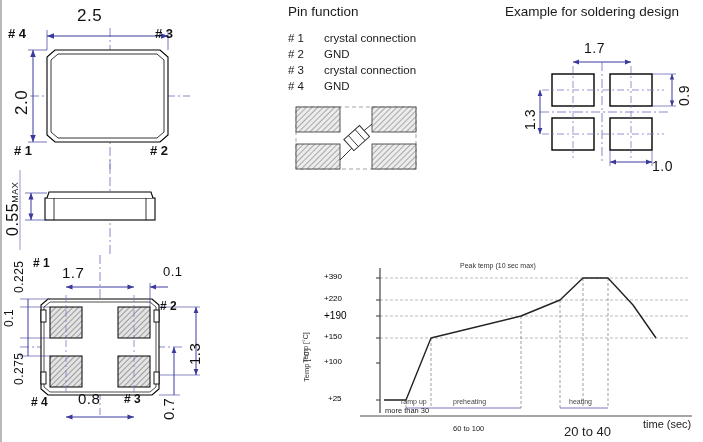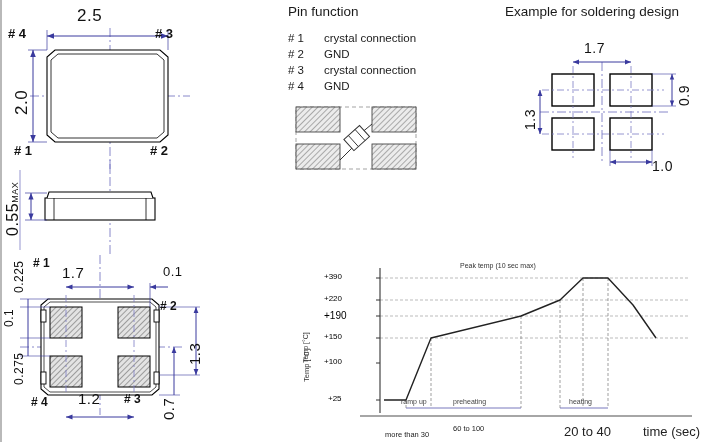--- a/index.html
+++ b/index.html
@@ -180,21 +180,21 @@
     <div class="abs dim-txt" style="left:62px;top:9px;font-size:15px;">1.7</div>
     <div class="abs dim-txt" style="left:163px;top:9px;font-size:13px;">0.1</div>
 
     <div class="abs dim-txt rot90" style="left:12px;top:38px;font-size:12px;">0.225</div>
     <div class="abs dim-txt rot90" style="left:2px;top:72px;font-size:12px;">0.1</div>
     <div class="abs dim-txt rot90" style="left:12px;top:130px;font-size:12px;">0.275</div>
 
     <div class="abs dim-txt rot90" style="left:186px;top:110px;font-size:15px;">1.3</div>
     <div class="abs dim-txt rot90" style="left:160px;top:165px;font-size:15px;">0.7</div>
 
-    <div class="abs dim-txt" style="left:78px;top:135px;font-size:15px;">1.2</div>
+    <div class="abs dim-txt" style="left:78px;top:135px;font-size:15px;">0.8</div>
 
     <div class="abs pinlbl" style="left:33px;top:1px;font-size:12px;"># 1</div>
     <div class="abs pinlbl" style="left:160px;top:44px;font-size:12px;"># 2</div>
     <div class="abs pinlbl" style="left:31px;top:140px;font-size:12px;"># 4</div>
     <div class="abs pinlbl" style="left:124px;top:137px;font-size:12px;"># 3</div>
   </div>
 
   <div class="abs" style="left:288px;top:4px;">
     <div class="hdr">Pin function</div>
     <div style="margin-top:13px;">
@@ -331,20 +331,20 @@
     <div class="abs" style="left:40px;top:136px;font-size:8px;">+25</div>
 
     <div class="abs rot90" style="left:14px;top:124px;font-size:7.5px;color:#333;white-space:nowrap;">Temp [°C]</div>
 
     <div class="abs" style="left:172px;top:4px;font-size:7px;color:#333;white-space:nowrap;">Peak temp (10 sec max)</div>
 
     <div class="abs" style="left:113px;top:140px;font-size:7px;color:#444;white-space:nowrap;">ramp up</div>
     <div class="abs" style="left:165px;top:140px;font-size:7px;color:#444;white-space:nowrap;">preheating</div>
     <div class="abs" style="left:281px;top:140px;font-size:7px;color:#444;white-space:nowrap;">heating</div>
 
-    <div class="abs" style="left:97px;top:172px;font-size:7.5px;color:#222;white-space:nowrap;">more than 30</div>
+    <div class="abs" style="left:97px;top:148px;font-size:7.5px;color:#222;white-space:nowrap;">more than 30</div>
     <div class="abs" style="left:165px;top:166px;font-size:7.5px;color:#222;white-space:nowrap;">60 to 100</div>
     <div class="abs" style="left:276px;top:166px;font-size:13px;color:#222;white-space:nowrap;">20 to 40</div>
 
-    <div class="abs" style="left:355px;top:166px;font-size:13px;color:#222;white-space:nowrap;">time (sec)</div>
+    <div class="abs" style="left:355px;top:160px;font-size:11px;color:#222;white-space:nowrap;">time (sec)</div>
   </div>
 
 </div>
 
 </body></html>

